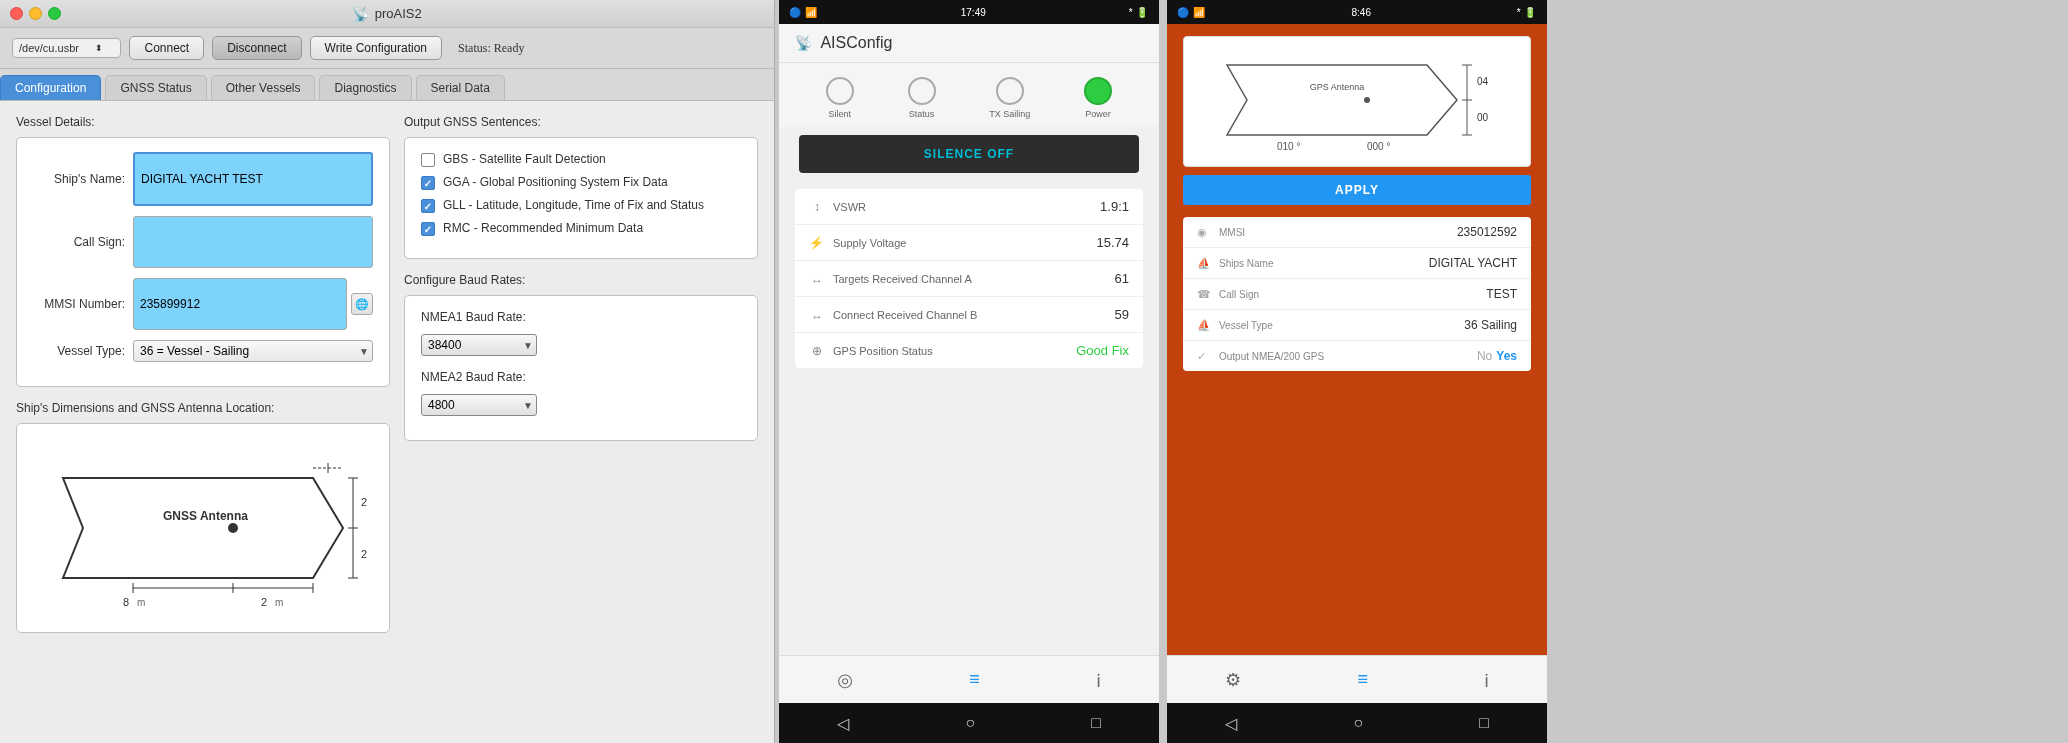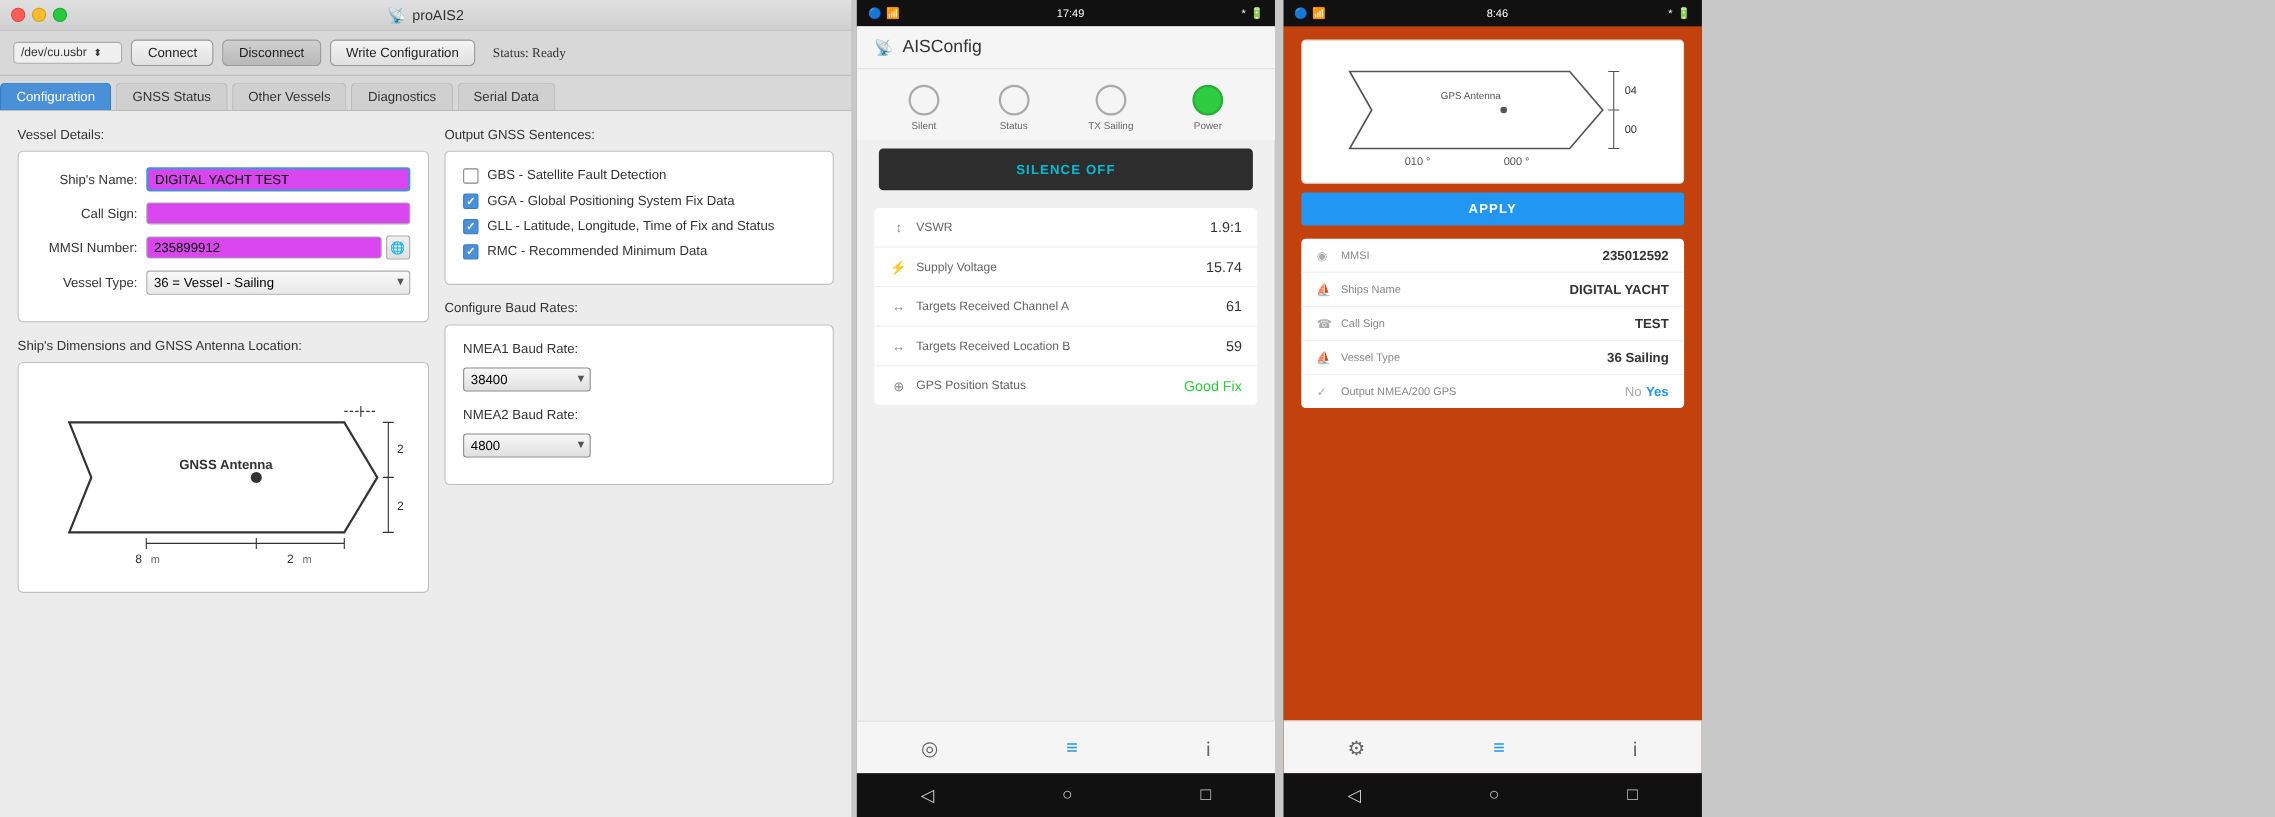--- a/index.html
+++ b/index.html
@@ -57,21 +57,21 @@
     .device-select {
       background: #f0f0f0;
       border: 1px solid #aaa;
       border-radius: 4px;
       padding: 3px 18px 3px 6px;
       font-size: 11px;
       color: #333;
       position: relative;
       display: flex;
       align-items: center;
-      gap: 6px;
+      gap: 16px;
     }
     .mac-btn {
       background: linear-gradient(to bottom, #f5f5f5, #e0e0e0);
       border: 1px solid #999;
       border-radius: 5px;
       padding: 4px 14px;
       font-size: 12px;
       cursor: pointer;
       color: #222;
     }
@@ -134,23 +134,23 @@
       width: 100px;
       font-size: 12px;
       color: #333;
       text-align: right;
       padding-right: 8px;
     }
     .form-input {
       flex: 1;
       border: 1px solid #aaa;
       border-radius: 3px;
-      padding: 2px 6px;
-      font-size: 12px;
-      background: #d946ef;
+      padding: 18px 6px;
+      font-size: 12px;
+      background: #7dd3fc;
     }
     .form-input.highlighted {
       border: 2px solid #4a90d9;
       outline: none;
     }
     .form-input-wrap {
       flex: 1;
       display: flex;
       align-items: center;
       gap: 4px;
@@ -411,21 +411,21 @@
     }
     .detail-row:last-child { border-bottom: none; }
     .detail-left {
       display: flex;
       align-items: center;
       gap: 8px;
       font-size: 10px;
       color: #888;
     }
     .detail-icon { font-size: 11px; color: #aaa; width: 14px; }
-    .detail-value { font-size: 12px; color: #333; font-weight: 700; }
+    .detail-value { font-size: 12px; color: #333; font-weight: 400; }
     .yes-no { display: flex; gap: 4px; font-size: 12px; }
     .yes-no .no { color: #aaa; }
     .yes-no .yes { color: #2196f3; font-weight: bold; }
   </style>
 </head>
 <body>
 
 <div id="mac-panel">
 
   <div class="title-bar">
@@ -660,21 +660,21 @@
       <div class="stat-row">
         <div class="stat-left">
           <span class="stat-icon">↔</span>
           <span>Targets Received Channel A</span>
         </div>
         <span class="stat-value">61</span>
       </div>
       <div class="stat-row">
         <div class="stat-left">
           <span class="stat-icon">↔</span>
-          <span>Targets Received Location B</span>
+          <span>Connect Received Channel B</span>
         </div>
         <span class="stat-value">59</span>
       </div>
       <div class="stat-row">
         <div class="stat-left">
           <span class="stat-icon">⊕</span>
           <span>GPS Position Status</span>
         </div>
         <span class="stat-value good">Good Fix</span>
       </div>

